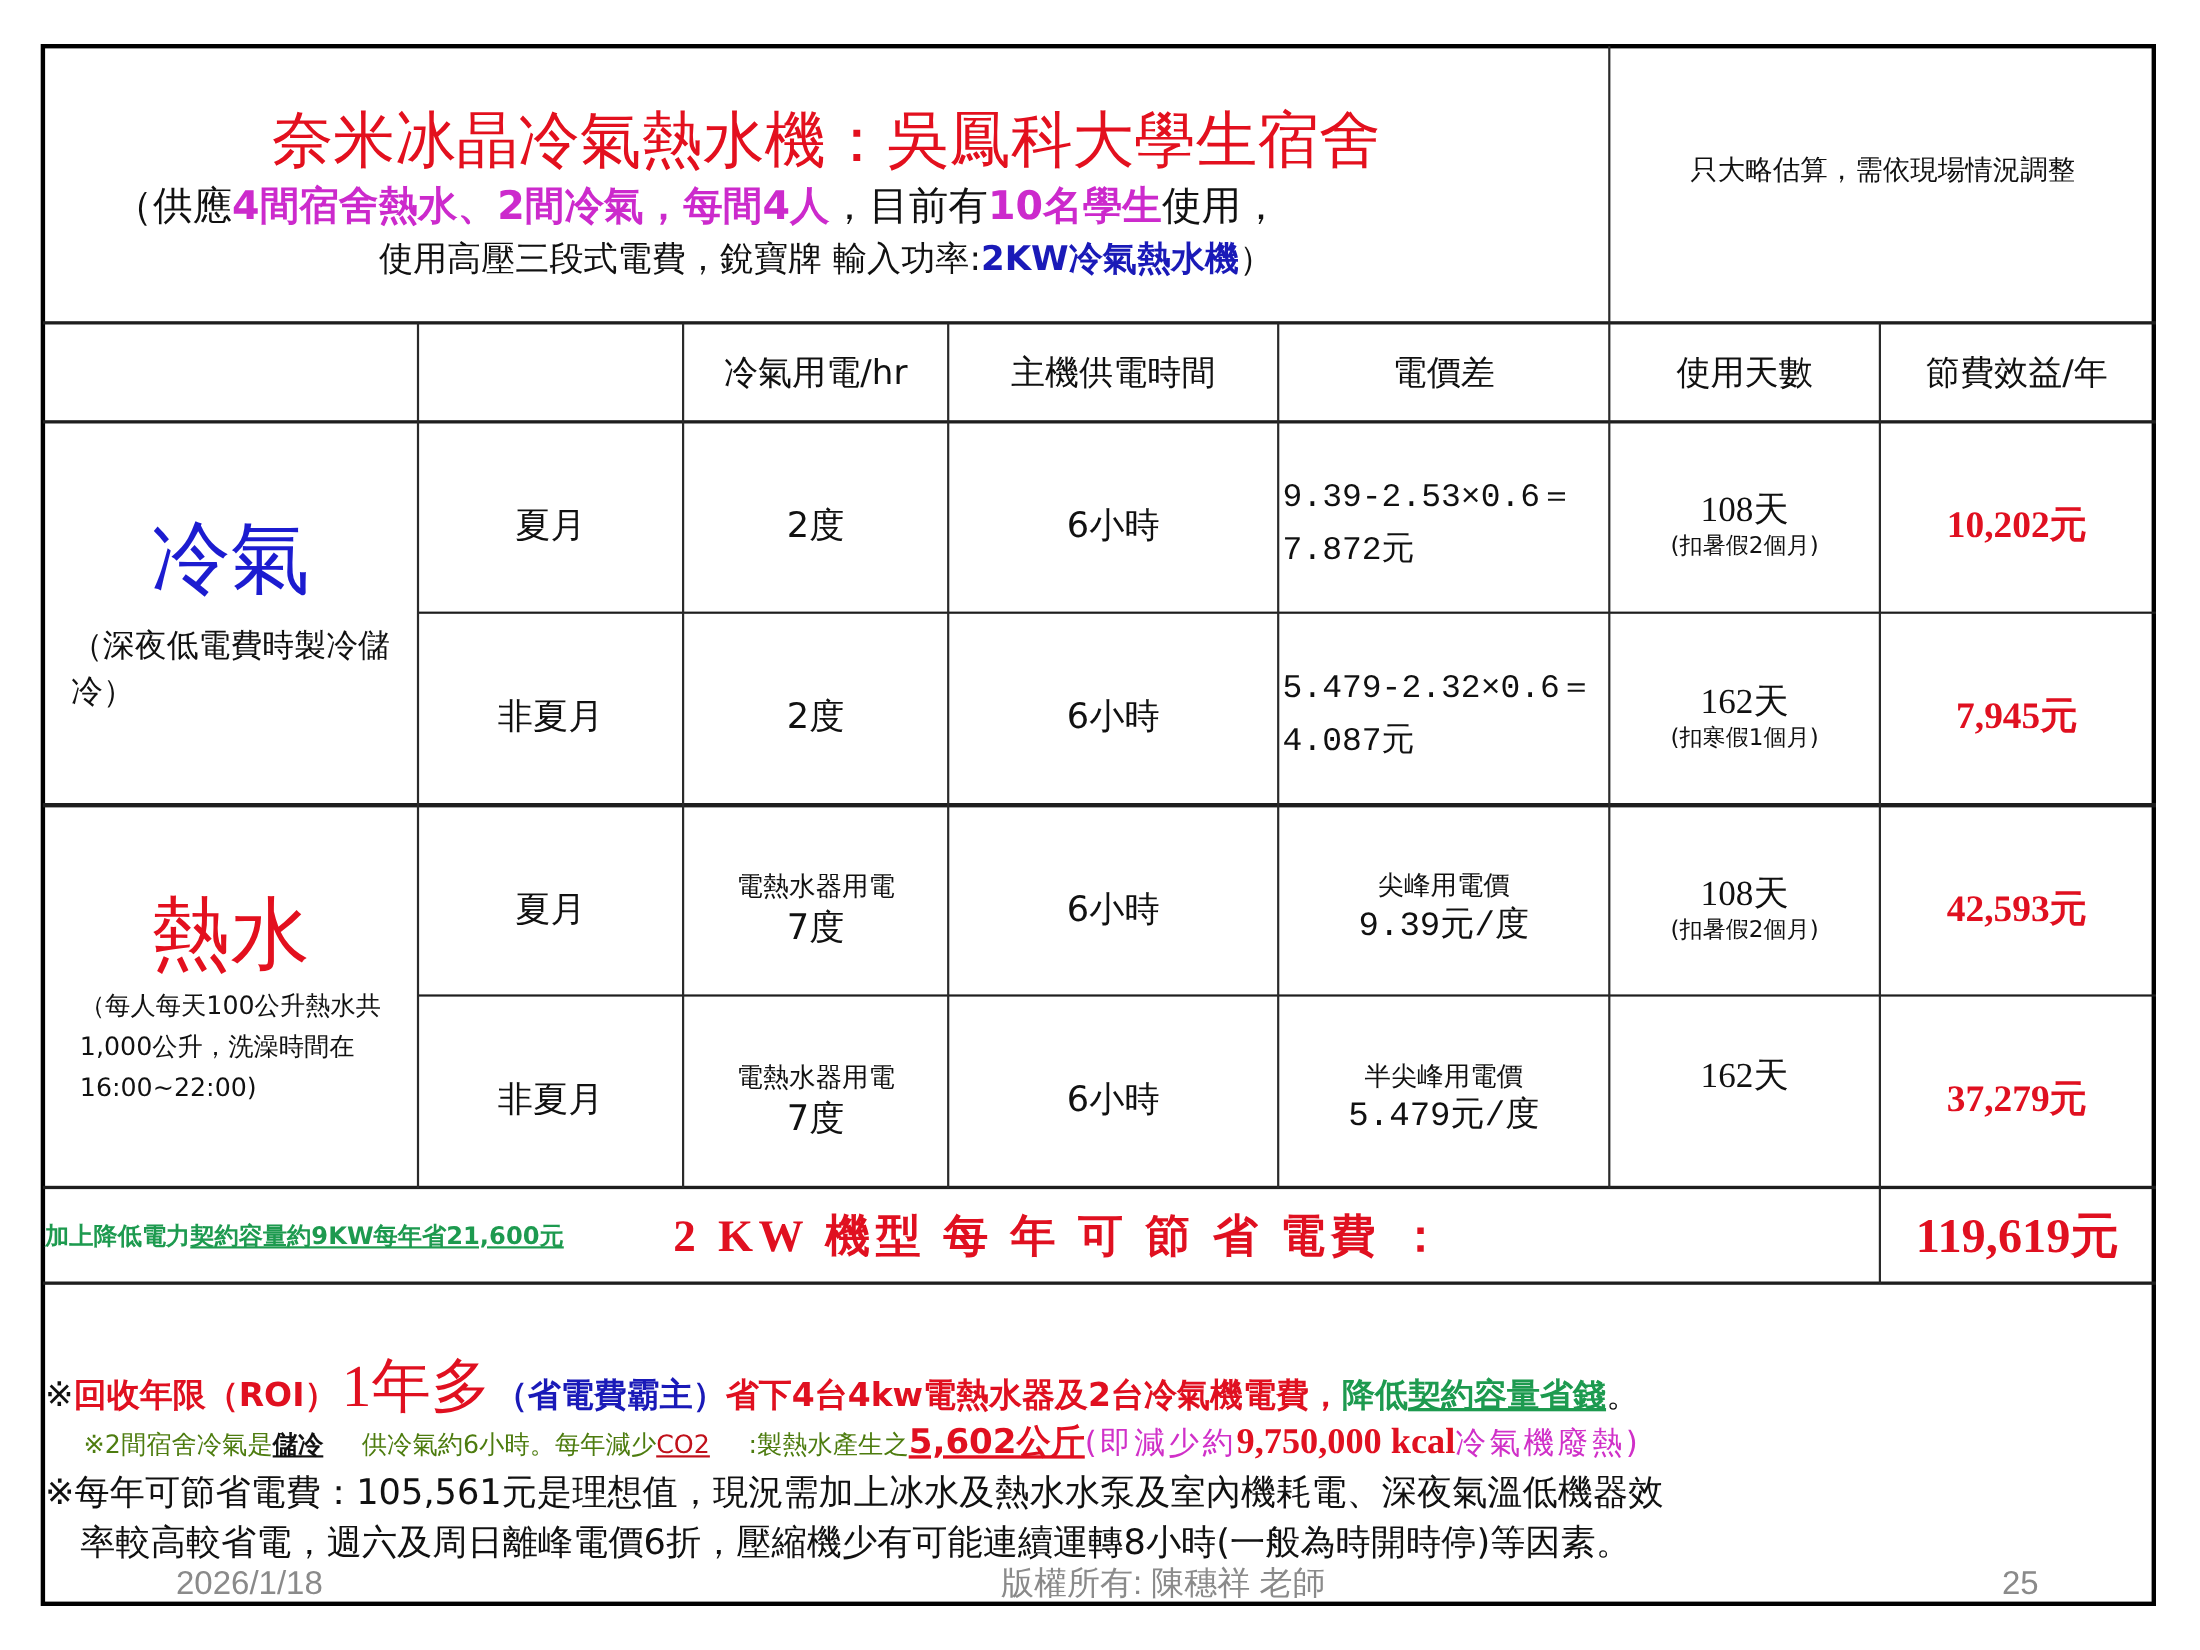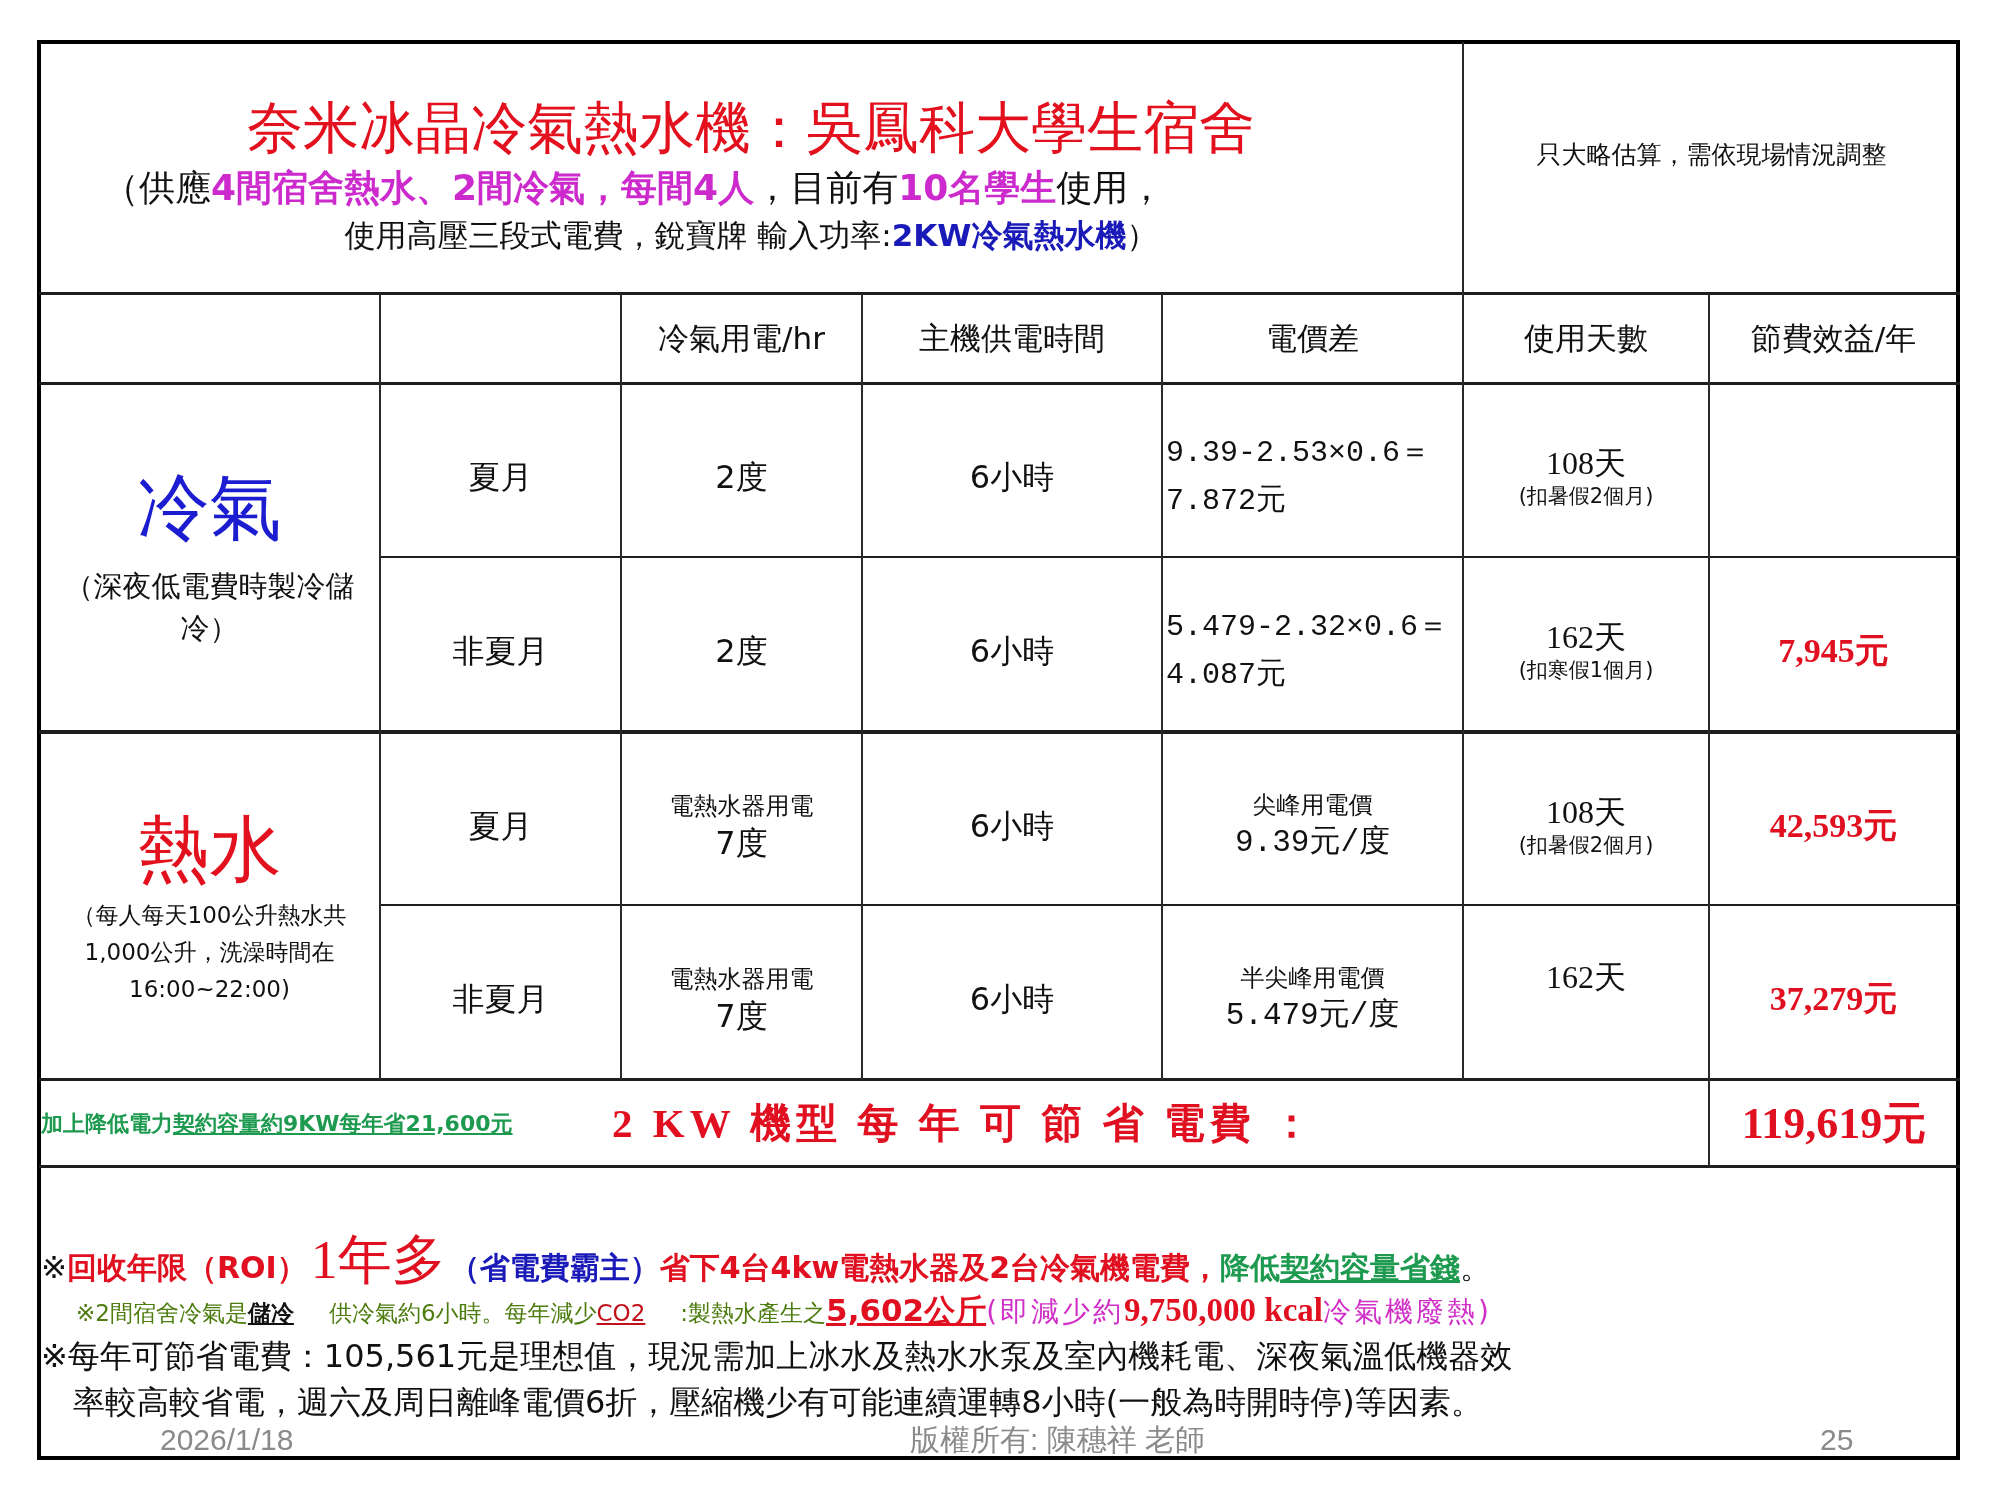--- a/index.html
+++ b/index.html
@@ -5,21 +5,21 @@
   html, body { margin: 0; padding: 0; background: #fff; }
   #slide {
     position: relative; width: 2000px; height: 1500px; background: #fff; overflow: hidden;
     font-family: "DejaVu Sans", sans-serif; color: #111;
   }
   .frame { position: absolute; left: 37px; top: 40px; width: 1923px; height: 1420px;
            border: 4px solid #000; box-sizing: border-box; }
   .hl { position: absolute; background: #1e1e1e; }
   .vl { position: absolute; background: #2a2a2a; }
   .cell { position: absolute; display: flex; flex-direction: column; align-items: center;
-          justify-content: center; text-align: center; box-sizing: border-box; white-space: nowrap; }
+          justify-content: center; text-align: left; box-sizing: border-box; white-space: nowrap; }
   .body-cell { padding-top: 12px; }
 
   
   .title { position: absolute; left: 39px; width: 1424px; top: 96px; text-align: center;
            font-size: 56px; line-height: 64px; color: #e3101e; white-space: nowrap; }
   .sub1 { position: absolute; left: 103px; top: 170px; font-size: 36px; line-height: 36px; white-space: nowrap; }
   .sub2 { position: absolute; left: 39px; width: 1424px; top: 217px; text-align: center;
           font-size: 31px; line-height: 36px; white-space: nowrap; }
   .magenta { color: #cc2acc; font-weight: bold; }
   .blue-b { color: #1a1ab8; font-weight: bold; }
@@ -126,20 +126,21 @@
   <div class="cell body-cell usage" style="left:621px;top:384px;width:241px;height:173px;">2度</div>
   <div class="cell body-cell hours" style="left:862px;top:384px;width:300px;height:173px;">6小時</div>
   <div class="cell body-cell formula" style="left:1162px;top:384px;width:301px;height:173px;">
     <div>9.39-2.53×0.6＝</div>
     <div>7.872元</div>
   </div>
   <div class="cell body-cell" style="left:1463px;top:384px;width:246px;height:173px;">
     <div class="days">108天</div>
     <div class="days-note">(扣暑假2個月)</div>
   </div>
+  <div class="cell body-cell saving" style="left:1709px;top:384px;width:249px;height:173px;">10,202元</div>
 
   <div class="cell body-cell season" style="left:380px;top:557px;width:241px;height:175px;">非夏月</div>
   <div class="cell body-cell usage" style="left:621px;top:557px;width:241px;height:175px;">2度</div>
   <div class="cell body-cell hours" style="left:862px;top:557px;width:300px;height:175px;">6小時</div>
   <div class="cell body-cell formula" style="left:1162px;top:557px;width:301px;height:175px;">
     <div>5.479-2.32×0.6＝</div>
     <div>4.087元</div>
   </div>
   <div class="cell body-cell" style="left:1463px;top:557px;width:246px;height:175px;">
     <div class="days">162天</div>

